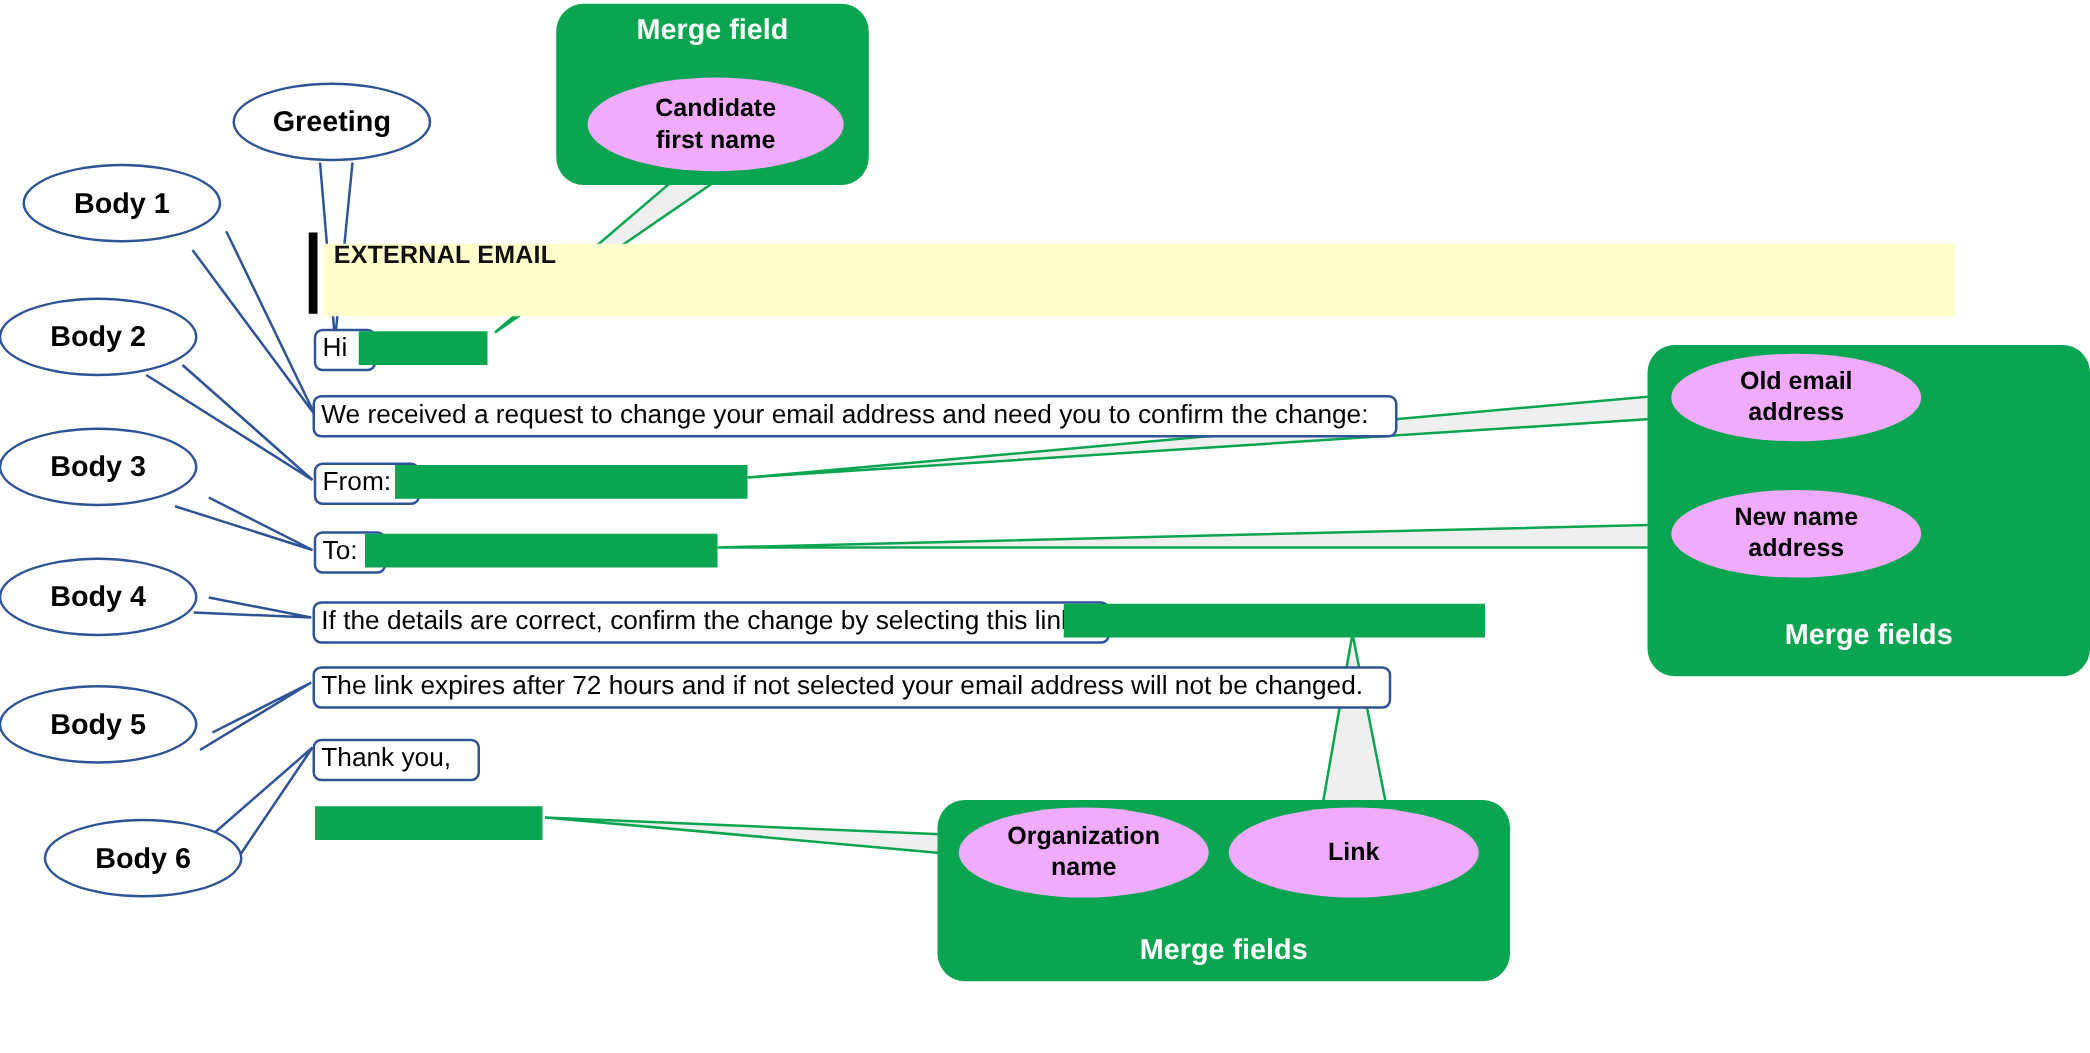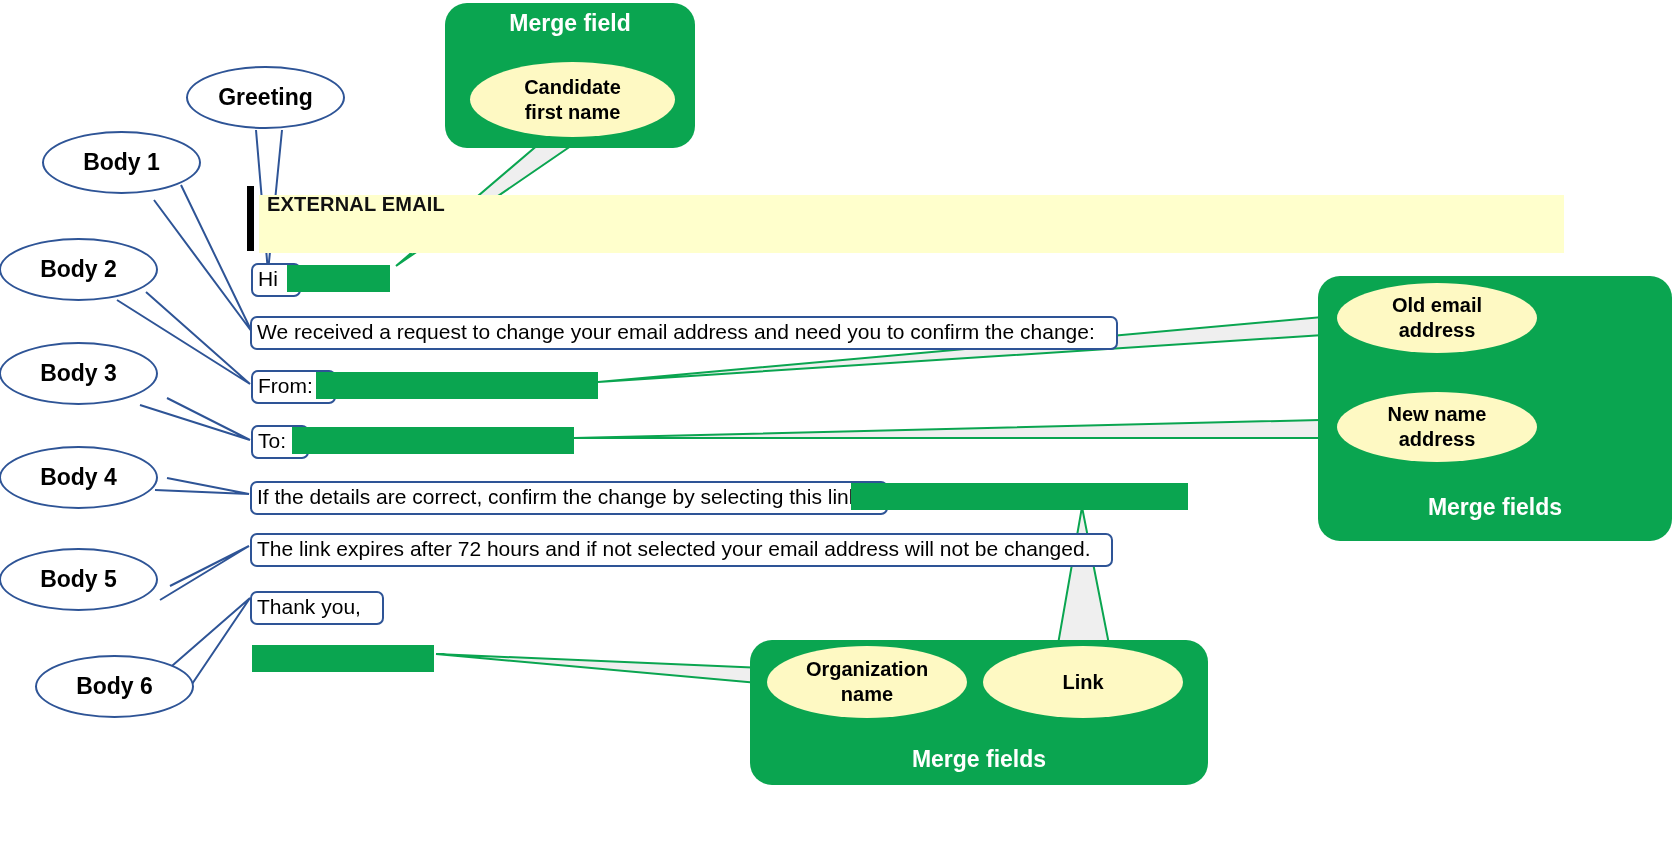--- a/index.html
+++ b/index.html
@@ -52,21 +52,21 @@
     position:absolute;z-index:2;
     background:#0AA550;border-radius:22px;
   }
   .panel-title{
     position:absolute;z-index:6;
     color:#ffffff;font-weight:bold;font-size:23px;
     text-align:center;white-space:nowrap;
   }
   .pill{
     position:absolute;z-index:6;
-    background:#fef9c3;border-radius:50%;
+    background:#f0abfc;border-radius:50%;
     display:flex;align-items:center;justify-content:center;
     text-align:center;color:#000000;
     font-weight:bold;font-size:20px;line-height:25px;
   }
 
   
   .oval{
     position:absolute;z-index:4;
     border:2px solid #2e5496;border-radius:50%;
     background:#ffffff;
@@ -132,21 +132,21 @@
 
   <div class="chip" style="left:250px;top:533px;">The link expires after 72 hours and if not selected your email address will not be changed.</div>
 
   <div class="chip" style="left:250px;top:591px;">Thank you,</div>
   <div class="greenbar" style="left:252px;top:645px;width:182px;height:27px;"></div>
 
   <div class="oval" style="left:186px;top:66px;width:159px;height:63px;">
     <span>Greeting</span>
   </div>
 
-  <div class="oval" style="left:42px;top:131px;width:159px;height:63px;">
+  <div class="oval" style="left:18px;top:131px;width:159px;height:63px;">
     <span>Body 1</span>
   </div>
 
   <div class="oval" style="left:-1px;top:238px;width:159px;height:63px;">
     <span>Body 2</span>
   </div>
 
   <div class="oval" style="left:-1px;top:342px;width:159px;height:63px;text-align:right;">
     <span>Body 3</span>
   </div>

